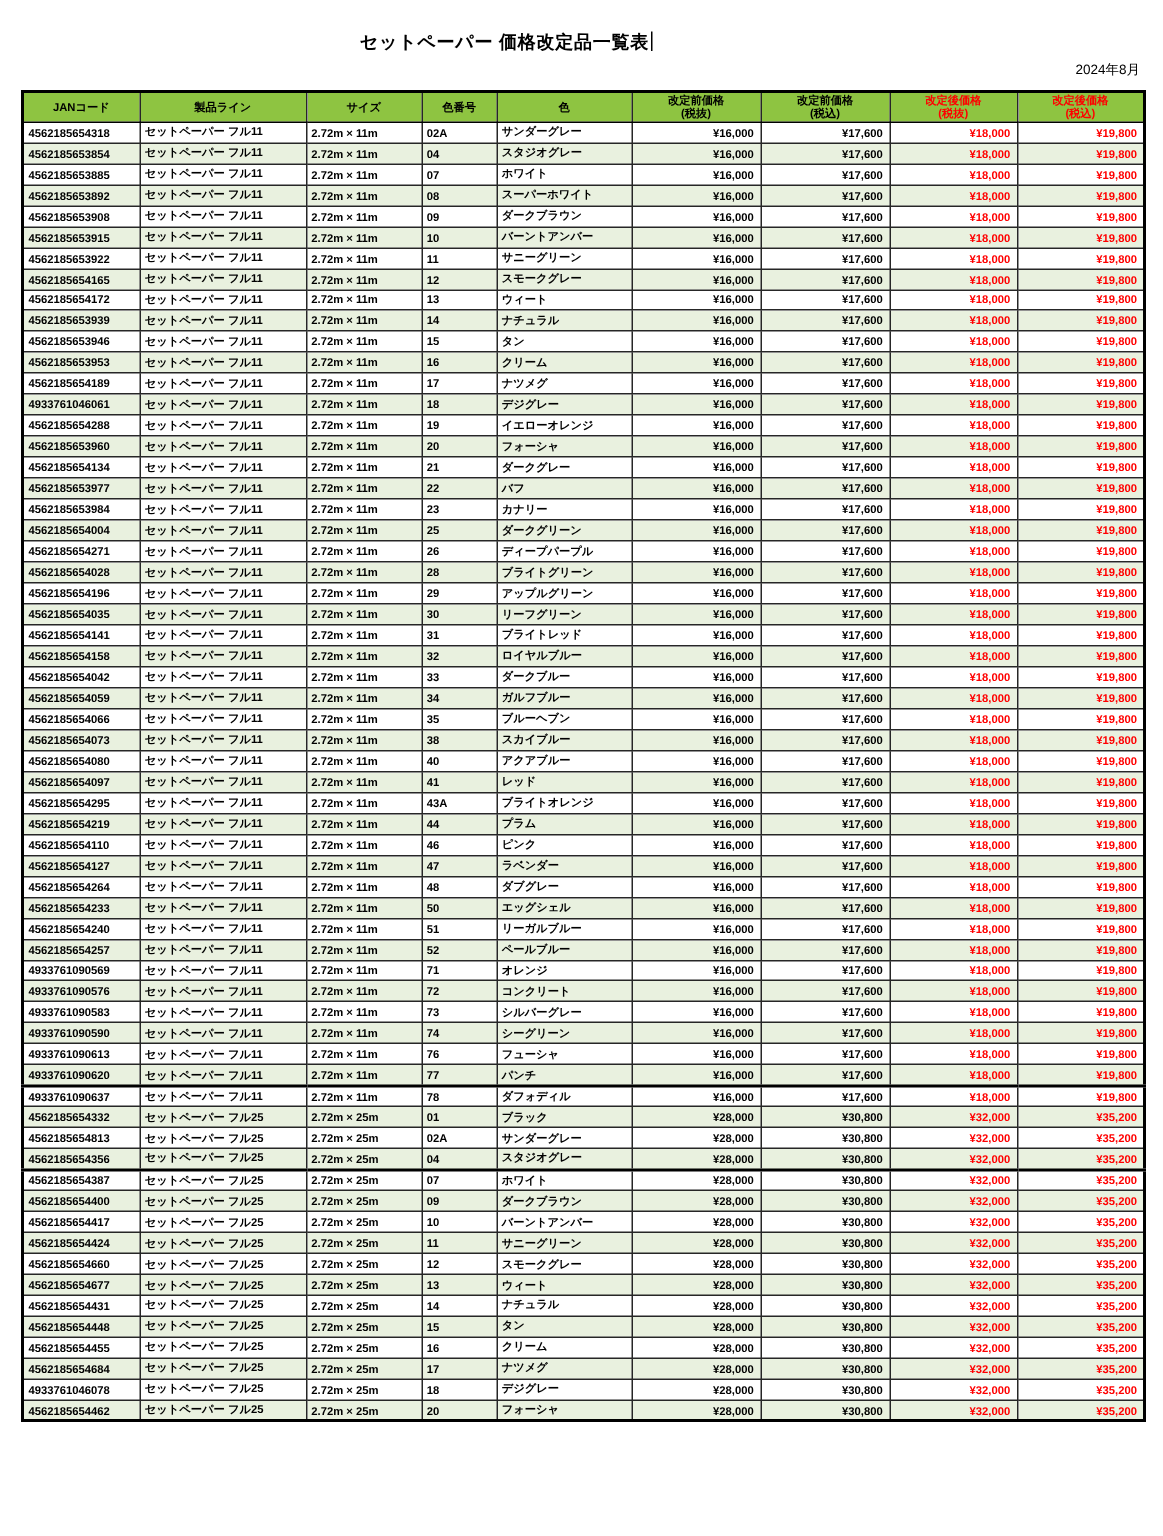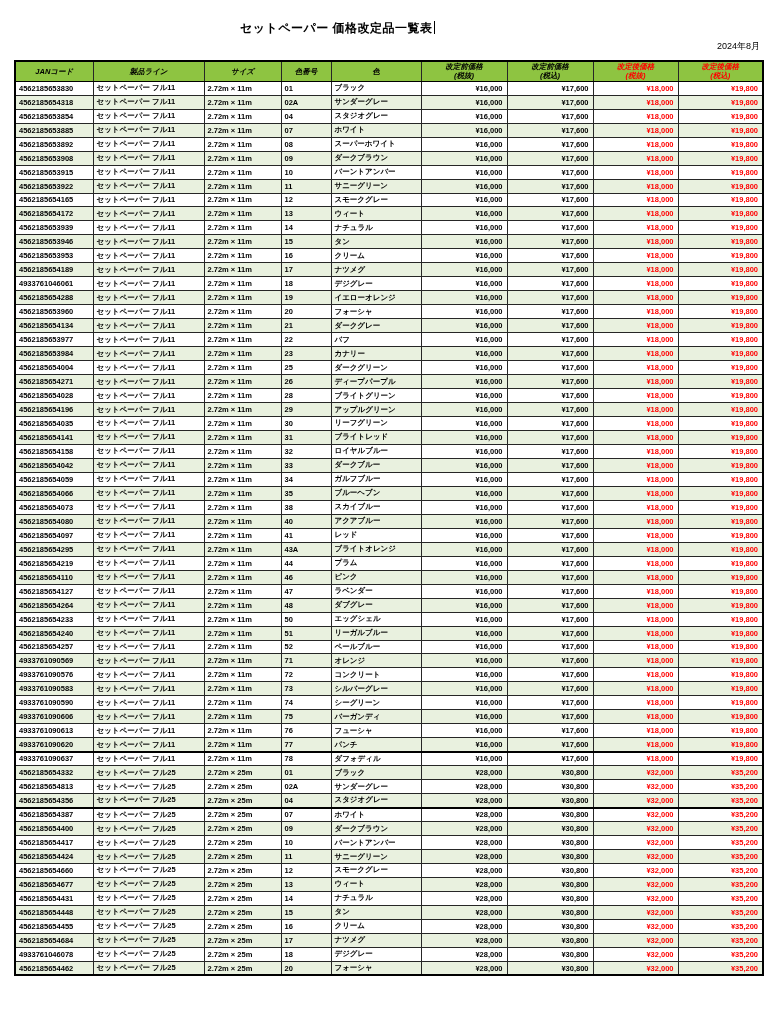--- a/index.html
+++ b/index.html
@@ -23,21 +23,21 @@
   table.price-table {
     position:absolute; top:60px; left:14px; width:748px;
     border-collapse:collapse; table-layout:fixed;
     border:2px solid #000;
   }
   th, td {
     border:1px solid #262626;
     overflow:hidden; white-space:nowrap;
     font-family:"Liberation Sans","DejaVu Sans",sans-serif;
   }
-  thead tr { height:15px;font-style:italic; }
+  thead tr { height:15px; }
   thead th {
     background:#8ec441; font-size:7.5px; font-weight:bold;
     text-align:center; vertical-align:middle; line-height:1.25; padding:0 1px;
     border-bottom:1.5px solid #000;
   }
   thead th.red { color:#ff0000;margin-top:27px; }
   tbody tr { height:13.97px; }
   tbody tr:nth-child(even) { background:#e9f1df; }
   tbody td {
     font-size:7.5px; font-weight:bold; padding:0 3px; vertical-align:middle;
@@ -106,31 +106,20 @@
           <div>(税抜)</div>
         </th>
         <th class="red">
           <div>改定後価格</div>
           <div>(税込)</div>
         </th>
       </tr>
   </thead>
   <tbody>
       <tr>
-        <td>4562185653830</td>
-        <td>セットペーパー フル11</td>
-        <td>2.72m × 11m</td>
-        <td>01</td>
-        <td>ブラック</td>
-        <td class="num">¥16,000</td>
-        <td class="num">¥17,600</td>
-        <td class="num red">¥18,000</td>
-        <td class="num red">¥19,800</td>
-      </tr>
-      <tr>
         <td>4562185654318</td>
         <td>セットペーパー フル11</td>
         <td>2.72m × 11m</td>
         <td>02A</td>
         <td>サンダーグレー</td>
         <td class="num">¥16,000</td>
         <td class="num">¥17,600</td>
         <td class="num red">¥18,000</td>
         <td class="num red">¥19,800</td>
       </tr>
@@ -595,31 +584,20 @@
         <td class="num">¥17,600</td>
         <td class="num red">¥18,000</td>
         <td class="num red">¥19,800</td>
       </tr>
       <tr>
         <td>4933761090590</td>
         <td>セットペーパー フル11</td>
         <td>2.72m × 11m</td>
         <td>74</td>
         <td>シーグリーン</td>
-        <td class="num">¥16,000</td>
-        <td class="num">¥17,600</td>
-        <td class="num red">¥18,000</td>
-        <td class="num red">¥19,800</td>
-      </tr>
-      <tr>
-        <td>4933761090606</td>
-        <td>セットペーパー フル11</td>
-        <td>2.72m × 11m</td>
-        <td>75</td>
-        <td>バーガンディ</td>
         <td class="num">¥16,000</td>
         <td class="num">¥17,600</td>
         <td class="num red">¥18,000</td>
         <td class="num red">¥19,800</td>
       </tr>
       <tr>
         <td>4933761090613</td>
         <td>セットペーパー フル11</td>
         <td>2.72m × 11m</td>
         <td>76</td>

